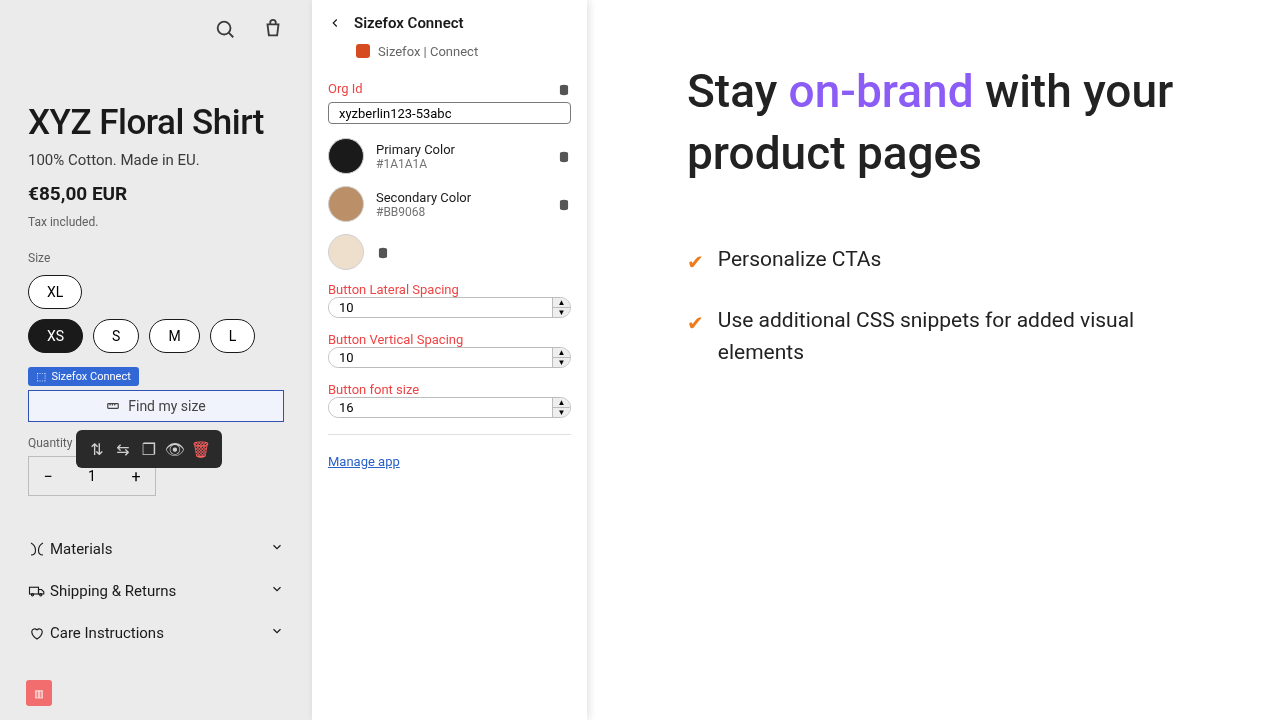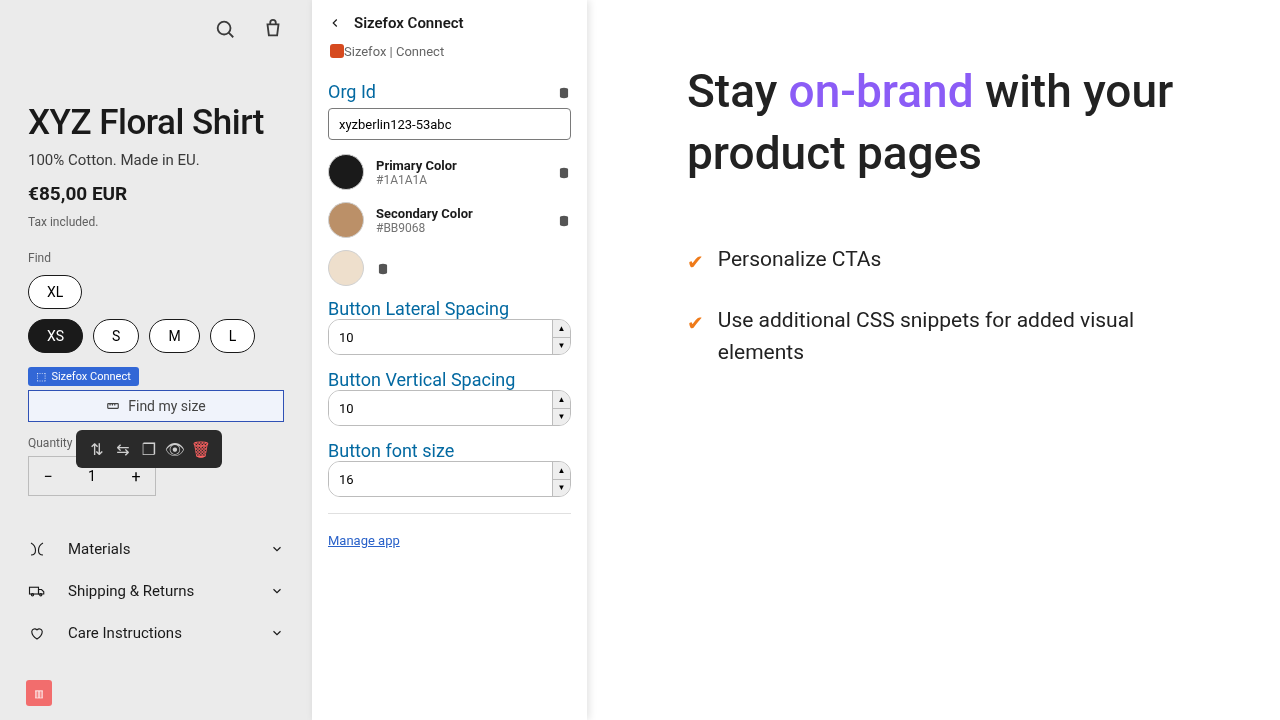--- a/index.html
+++ b/index.html
@@ -22,43 +22,43 @@
   .find-btn{width:256px;height:32px;border:1px solid #2f51b5;background:#f0f3fb;color:#444;font-size:14px;display:flex;align-items:center;justify-content:center;gap:8px;margin-top:4px;cursor:pointer}
   .find-btn svg{width:14px;height:14px;stroke:#444}
   .qty-label{font-size:12px;color:#606060;margin-top:14px;margin-bottom:6px}
   .qty-box{display:flex;width:128px;height:40px;border:1px solid #bcbcbc}
   .qty-btn{width:38px;display:flex;align-items:center;justify-content:center;font-size:16px;cursor:pointer}
   .qty-val{flex:1;display:flex;align-items:center;justify-content:center;font-size:14px}
   .toolbar{position:absolute;left:76px;top:430px;background:#2a2a2a;border-radius:6px;display:flex;gap:4px;padding:8px 10px;z-index:10}
   .toolbar .tb{width:22px;height:22px;display:flex;align-items:center;justify-content:center;color:#cfcfcf;cursor:pointer}
   .toolbar .tb.del{color:#ff6161}
   .accordion{margin-top:32px}
-  .acc-row{display:flex;align-items:center;gap:22px;padding:12px 0;border-bottom:none;cursor:pointer}
+  .acc-row{display:flex;align-items:flex-start;gap:4px;padding:12px 0;border-bottom:none;cursor:pointer}
   .acc-row svg.lead{width:18px;height:18px;stroke:#1a1a1a;fill:none}
   .acc-row .lbl{flex:1;font-size:15px;color:#1a1a1a}
   .acc-row .chev{width:14px;height:14px;stroke:#1a1a1a}
   .pink-badge{position:absolute;left:26px;bottom:14px;width:26px;height:26px;background:#f26d6d;border-radius:3px;display:flex;align-items:center;justify-content:center;color:#fff;font-size:10px}
 
   .panel-hdr{display:flex;align-items:center;gap:12px;padding:14px 16px 8px;font-size:15px;font-weight:600;color:#1a1a1a}
   .panel-hdr svg{width:14px;height:14px;stroke:#1a1a1a;cursor:pointer}
-  .panel-sub{display:flex;padding:4px 16px 14px 18px;font-size:13px;color:#666}
+  .panel-sub{display:flex;gap:8px;padding:4px 16px 14px 44px;font-size:13px;color:#666}
   .panel-sub .dot{width:14px;height:14px;background:#d64a1f;border-radius:3px}
   .panel-body{padding:8px 16px}
   .fld{margin-bottom:14px;position:relative}
   .fld-top{display:flex;align-items:center;justify-content:space-between;margin-bottom:6px}
-  .fld-lbl{font-size:18px;color:#0369a1}
+  .fld-lbl{font-size:13px;color:#ef4444}
   .db-ico{width:14px;height:14px}
   .db-ico svg{width:14px;height:14px;fill:#555}
-  input.txt{width:100%;height:32px;border:1px solid #7a7a7a;border-radius:4px;padding:0 10px;font-size:13px}
+  input.txt{width:100%;height:22px;border:1px solid #7a7a7a;border-radius:4px;padding:0 10px;font-size:13px}
   .color-row{display:flex;align-items:center;gap:12px;margin-bottom:12px}
   .swatch{width:36px;height:36px;border-radius:50%;border:1px solid #d0d0d0;flex-shrink:0}
   .color-info{flex:1}
-  .color-name{font-size:13px;font-weight:700;color:#1a1a1a}
+  .color-name{font-size:13px;font-weight:400;color:#1a1a1a}
   .color-hex{font-size:12px;color:#737373}
-  .num-wrap{display:flex;width:100%;height:36px;border:1px solid #bcbcbc;border-radius:12px;overflow:hidden}
+  .num-wrap{display:flex;width:100%;height:21px;border:1px solid #bcbcbc;border-radius:12px;overflow:hidden}
   .num-wrap input{flex:1;border:none;padding:0 10px;font-size:13px;outline:none}
   .spin{width:18px;display:flex;flex-direction:column;border-left:1px solid #bcbcbc}
   .spin div{flex:1;display:flex;align-items:center;justify-content:center;font-size:8px;background:#eee;cursor:pointer}
   .spin div:first-child{border-bottom:1px solid #bcbcbc}
   .hr{height:1px;background:#e0e0e0;margin:16px 0}
   .manage{font-size:13px;color:#2a62c9;text-decoration:underline;cursor:pointer}
 
   .right h2{font-size:46px;font-weight:500;line-height:1.35;color:#222;margin-bottom:60px}
   .right h2 .accent{color:#8b5cf6}
   .bullets{list-style:none}
@@ -76,21 +76,21 @@
         </svg></span>
     <span><svg viewBox="0 0 24 24" fill="none" stroke-width="2">
           <path d="M6 7h12l-1.5 12h-9z"></path>
           <path d="M9 7V5a3 3 0 016 0v2"></path>
         </svg></span>
   </div>
   <h1 class="title">XYZ Floral Shirt</h1>
   <div class="desc">100% Cotton. Made in EU.</div>
   <div class="price">€85,00 EUR</div>
   <div class="tax">Tax included.</div>
-  <div class="size-label">Find</div>
+  <div class="size-label">Size</div>
   <div class="size-row">
     <div class="size-pill">XL</div>
   </div>
   <div class="size-row">
     <div class="size-pill sel">XS</div>
     <div class="size-pill">S</div>
     <div class="size-pill">M</div>
     <div class="size-pill">L</div>
   </div>
   <span class="sf-tag">Sizefox Connect</span>

